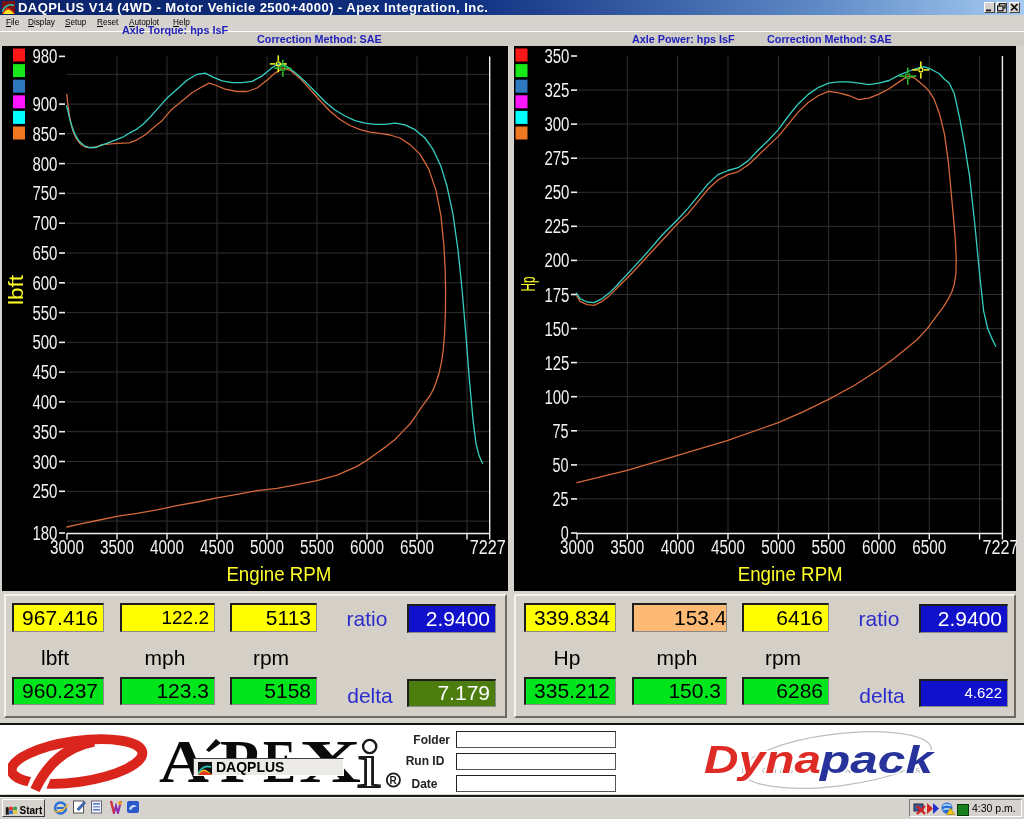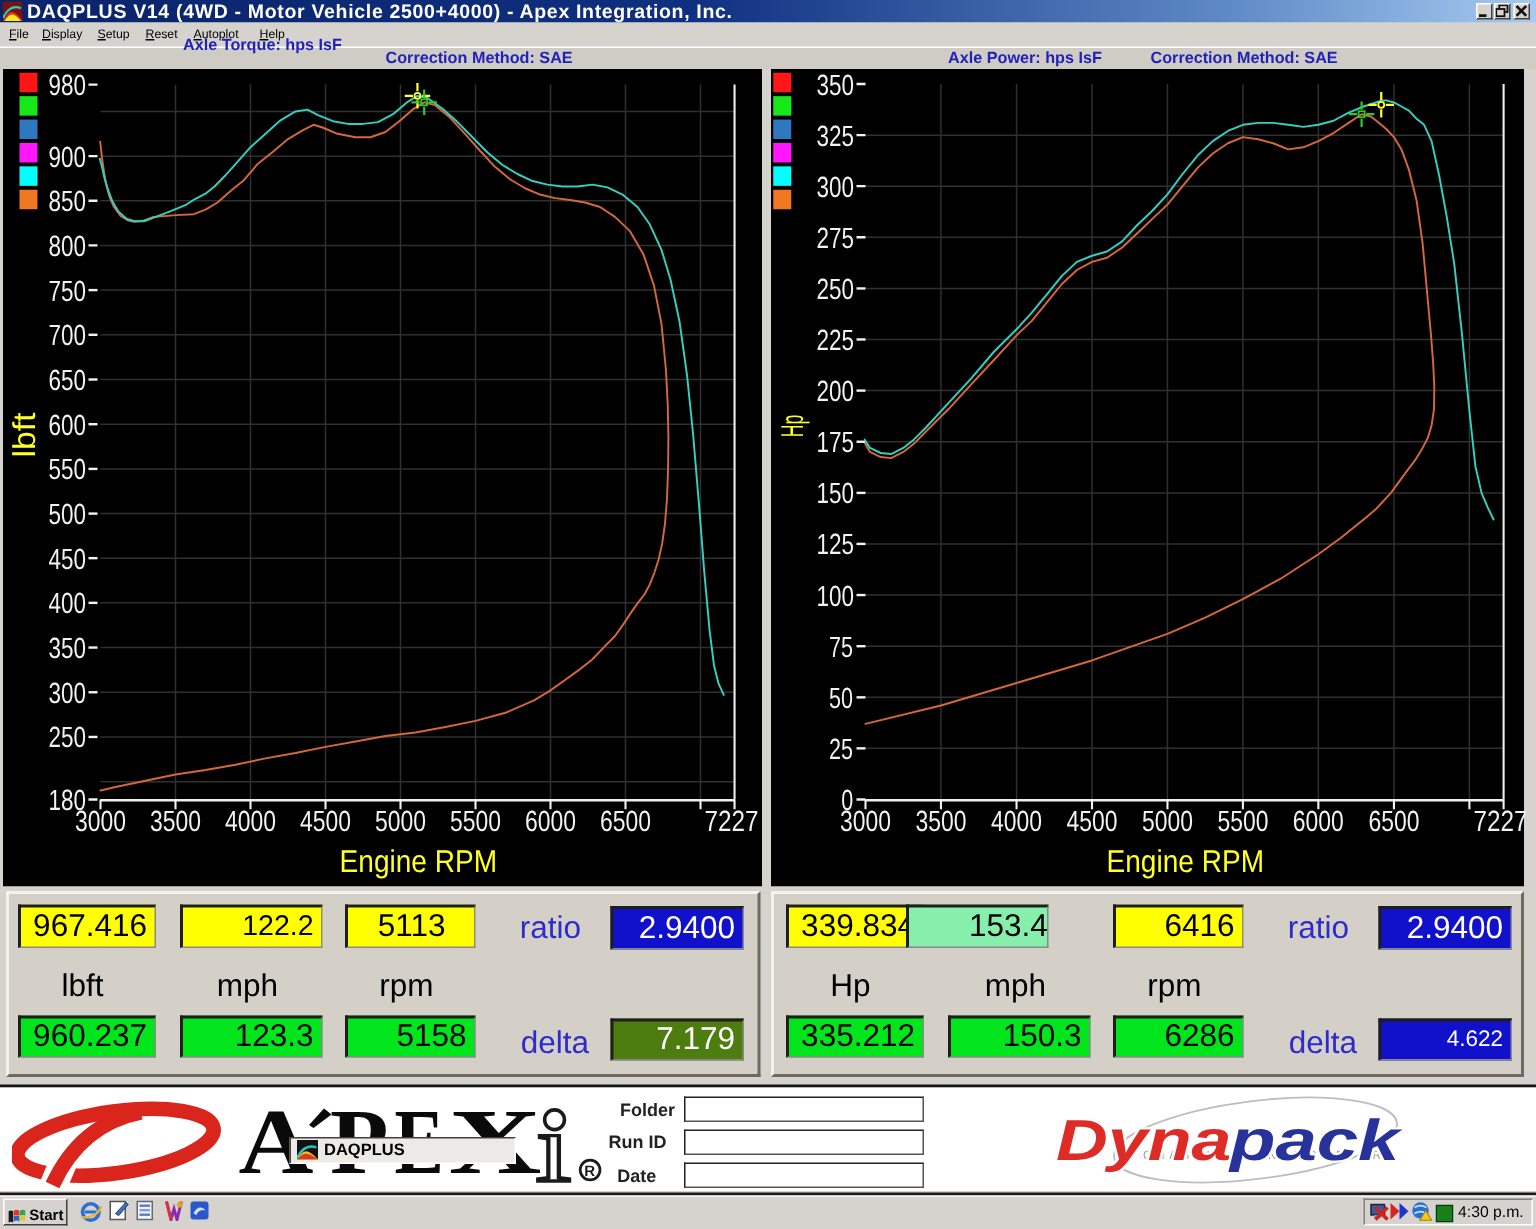--- a/index.html
+++ b/index.html
@@ -240,33 +240,33 @@
     <line x1="393.7359" y1="21.655920000000037" x2="393.7359" y2="27.155920000000037" stroke="#2ec82e" stroke-width="1.5"></line>
     <line x1="393.7359" y1="33.15592000000004" x2="393.7359" y2="38.65592000000004" stroke="#2ec82e" stroke-width="1.5"></line>
     <rect x="391.7359" y="28.155920000000037" width="4" height="4" fill="none" stroke="#2ec82e" stroke-width="1.2"></rect>
   </svg>
 
 <div class="abs" style="left:0;top:591px;width:1024px;height:134px;background:#d6d3ce;"></div>
 <div class="abs" style="left:4px;top:594px;width:503px;height:124px;background:#d4d0c8;border-style:solid;border-width:2px;border-color:#f4f2ee #6f6b63 #6f6b63 #f4f2ee;box-sizing:border-box;"></div>
 <div class="abs" style="left:514px;top:594px;width:502px;height:124px;background:#d4d0c8;border-style:solid;border-width:2px;border-color:#f4f2ee #6f6b63 #6f6b63 #f4f2ee;box-sizing:border-box;"></div>
 <div style="position:absolute;left:12px;top:603px;width:92px;height:29px;background:#ffff00;border-style:solid;border-width:2px 1px 1px 2px;border-color:#1e1e1e #8a8a8a #8a8a8a #1e1e1e;box-sizing:border-box;font-size:21px;line-height:25px;text-align:right;padding-right:5px;color:#000;">967.416</div>
 <div style="position:absolute;left:120px;top:603px;width:95px;height:29px;background:#ffff00;border-style:solid;border-width:2px 1px 1px 2px;border-color:#1e1e1e #8a8a8a #8a8a8a #1e1e1e;box-sizing:border-box;font-size:19px;line-height:25px;text-align:right;padding-right:5px;color:#000;">122.2</div>
-<div style="position:absolute;left:230px;top:603px;width:87px;height:29px;background:#ffff00;border-style:solid;border-width:2px 1px 1px 2px;border-color:#1e1e1e #8a8a8a #8a8a8a #1e1e1e;box-sizing:border-box;font-size:21px;line-height:25px;text-align:right;padding-right:19px;color:#000;">5113</div>
+<div style="position:absolute;left:230px;top:603px;width:87px;height:29px;background:#ffff00;border-style:solid;border-width:2px 1px 1px 2px;border-color:#1e1e1e #8a8a8a #8a8a8a #1e1e1e;box-sizing:border-box;font-size:21px;line-height:25px;text-align:right;padding-right:5px;color:#000;">5113</div>
 <div style="position:absolute;left:407px;top:604px;width:89px;height:29px;background:#1111cc;border-style:solid;border-width:2px 1px 1px 2px;border-color:#1e1e1e #8a8a8a #8a8a8a #1e1e1e;box-sizing:border-box;font-size:21px;line-height:25px;text-align:right;padding-right:5px;color:#fff;">2.9400</div>
 <div style="position:absolute;left:12px;top:677px;width:92px;height:28px;background:#00e51c;border-style:solid;border-width:2px 1px 1px 2px;border-color:#1e1e1e #8a8a8a #8a8a8a #1e1e1e;box-sizing:border-box;font-size:21px;line-height:24px;text-align:right;padding-right:5px;color:#000;">960.237</div>
 <div style="position:absolute;left:120px;top:677px;width:95px;height:28px;background:#00e51c;border-style:solid;border-width:2px 1px 1px 2px;border-color:#1e1e1e #8a8a8a #8a8a8a #1e1e1e;box-sizing:border-box;font-size:21px;line-height:24px;text-align:right;padding-right:5px;color:#000;">123.3</div>
 <div style="position:absolute;left:230px;top:677px;width:87px;height:28px;background:#00e51c;border-style:solid;border-width:2px 1px 1px 2px;border-color:#1e1e1e #8a8a8a #8a8a8a #1e1e1e;box-sizing:border-box;font-size:21px;line-height:24px;text-align:right;padding-right:5px;color:#000;">5158</div>
 <div style="position:absolute;left:407px;top:679px;width:89px;height:28px;background:#4d7c0f;border-style:solid;border-width:2px 1px 1px 2px;border-color:#1e1e1e #8a8a8a #8a8a8a #1e1e1e;box-sizing:border-box;font-size:21px;line-height:24px;text-align:right;padding-right:5px;color:#fff;">7.179</div>
 <div style="position:absolute;left:-5px;top:646px;width:120px;text-align:center;font-size:21px;color:#000;">lbft</div>
 <div style="position:absolute;left:105px;top:646px;width:120px;text-align:center;font-size:21px;color:#000;">mph</div>
 <div style="position:absolute;left:211px;top:646px;width:120px;text-align:center;font-size:21px;color:#000;">rpm</div>
 <div style="position:absolute;left:307px;top:607px;width:120px;text-align:center;font-size:21px;color:#2c2ccc;">ratio</div>
 <div style="position:absolute;left:310px;top:684px;width:120px;text-align:center;font-size:21px;color:#2c2ccc;">delta</div>
 <div style="position:absolute;left:524px;top:603px;width:92px;height:29px;background:#ffff00;border-style:solid;border-width:2px 1px 1px 2px;border-color:#1e1e1e #8a8a8a #8a8a8a #1e1e1e;box-sizing:border-box;font-size:21px;line-height:25px;text-align:right;padding-right:5px;color:#000;">339.834</div>
-<div style="position:absolute;left:604px;top:603px;width:95px;height:29px;background:#86efac;border-style:solid;border-width:2px 1px 1px 2px;border-color:#1e1e1e #8a8a8a #8a8a8a #1e1e1e;box-sizing:border-box;font-size:21px;line-height:25px;text-align:right;padding-right:5px;color:#000;padding-left:40px;">153.4</div>
+<div style="position:absolute;left:632px;top:603px;width:95px;height:29px;background:#fdba74;border-style:solid;border-width:2px 1px 1px 2px;border-color:#1e1e1e #8a8a8a #8a8a8a #1e1e1e;box-sizing:border-box;font-size:21px;line-height:25px;text-align:right;padding-right:5px;color:#000;padding-left:40px;">153.4</div>
 <div style="position:absolute;left:742px;top:603px;width:87px;height:29px;background:#ffff00;border-style:solid;border-width:2px 1px 1px 2px;border-color:#1e1e1e #8a8a8a #8a8a8a #1e1e1e;box-sizing:border-box;font-size:21px;line-height:25px;text-align:right;padding-right:5px;color:#000;">6416</div>
 <div style="position:absolute;left:919px;top:604px;width:89px;height:29px;background:#1111cc;border-style:solid;border-width:2px 1px 1px 2px;border-color:#1e1e1e #8a8a8a #8a8a8a #1e1e1e;box-sizing:border-box;font-size:21px;line-height:25px;text-align:right;padding-right:5px;color:#fff;">2.9400</div>
 <div style="position:absolute;left:524px;top:677px;width:92px;height:28px;background:#00e51c;border-style:solid;border-width:2px 1px 1px 2px;border-color:#1e1e1e #8a8a8a #8a8a8a #1e1e1e;box-sizing:border-box;font-size:21px;line-height:24px;text-align:right;padding-right:5px;color:#000;">335.212</div>
 <div style="position:absolute;left:632px;top:677px;width:95px;height:28px;background:#00e51c;border-style:solid;border-width:2px 1px 1px 2px;border-color:#1e1e1e #8a8a8a #8a8a8a #1e1e1e;box-sizing:border-box;font-size:21px;line-height:24px;text-align:right;padding-right:5px;color:#000;">150.3</div>
 <div style="position:absolute;left:742px;top:677px;width:87px;height:28px;background:#00e51c;border-style:solid;border-width:2px 1px 1px 2px;border-color:#1e1e1e #8a8a8a #8a8a8a #1e1e1e;box-sizing:border-box;font-size:21px;line-height:24px;text-align:right;padding-right:5px;color:#000;">6286</div>
 <div style="position:absolute;left:919px;top:679px;width:89px;height:28px;background:#1111cc;border-style:solid;border-width:2px 1px 1px 2px;border-color:#1e1e1e #8a8a8a #8a8a8a #1e1e1e;box-sizing:border-box;font-size:15px;line-height:24px;text-align:right;padding-right:5px;color:#fff;">4.622</div>
 <div style="position:absolute;left:507px;top:646px;width:120px;text-align:center;font-size:21px;color:#000;">Hp</div>
 <div style="position:absolute;left:617px;top:646px;width:120px;text-align:center;font-size:21px;color:#000;">mph</div>
 <div style="position:absolute;left:723px;top:646px;width:120px;text-align:center;font-size:21px;color:#000;">rpm</div>
 <div style="position:absolute;left:819px;top:607px;width:120px;text-align:center;font-size:21px;color:#2c2ccc;">ratio</div>
@@ -335,21 +335,21 @@
 </svg></div>
 <div class="abs" style="left:109px;top:800px;"><svg width="14" height="14" viewBox="0 0 14 14">
 <path d="M2,1 L5,13 L7,6 L9,13 L12,1" fill="none" stroke="#8a2ab0" stroke-width="2"></path>
 <path d="M2,1 L5,13" stroke="#d83434" stroke-width="2"></path>
 <circle cx="11" cy="3" r="2" fill="#e8a020"></circle>
 </svg></div>
 <div class="abs" style="left:126px;top:800px;"><svg width="14" height="14" viewBox="0 0 14 14">
 <rect x="1" y="1" width="12" height="12" rx="2" fill="#2a58c8"></rect>
 <path d="M3,9 C5,4 9,4 11,7 C9,6 6,7 5,10 Z" fill="#cfe0ff"></path>
 </svg></div>
-<div class="abs" style="left:193px;top:758px;width:151px;height:17.5px;background:#eceae6;border-style:solid;border-width:1px;border-color:#404040 #fff #fff #404040;box-sizing:border-box;font-size:11px;font-weight:bold;line-height:16px;padding-left:4px;"><svg width="14" height="13" viewBox="0 0 14 13" style="vertical-align:-2px">
+<div class="abs" style="left:193px;top:758px;width:151px;height:17.5px;background:#eceae6;border-style:solid;border-width:1px;border-color:#404040 #fff #fff #404040;box-sizing:border-box;font-size:14px;font-weight:bold;line-height:16px;padding-left:4px;"><svg width="14" height="13" viewBox="0 0 14 13" style="vertical-align:-2px">
 <rect x="0" y="0" width="14" height="13" fill="#111"></rect>
 <path d="M0,12 Q5,2 13,5" stroke="#20c8c0" stroke-width="1.6" fill="none"></path>
 <path d="M0,13 Q4,6 8,8 Q11,9.5 14,13 Z" fill="#f0c020"></path>
 <path d="M0,13 Q4,8 8,9.5 Q11,10.5 14,13 Z" fill="#e03818"></path>
 </svg><span style="margin-left:4px;vertical-align:1px;">DAQPLUS</span></div>
 <div class="abs" style="left:909px;top:799px;width:113px;height:17.5px;background:#d6d3ce;border-style:solid;border-width:1px;border-color:#808080 #fff #fff #808080;box-sizing:border-box;"></div>
 <div class="abs" style="left:913px;top:801px;"><svg width="13" height="13" viewBox="0 0 13 13">
 <rect x="1" y="2" width="9" height="7" fill="#3a5a9a" stroke="#223" stroke-width="1"></rect>
 <rect x="3" y="9" width="5" height="2" fill="#99a"></rect>
 <path d="M4,4 L12,12 M12,4 L4,12" stroke="#d42020" stroke-width="2.4"></path>

